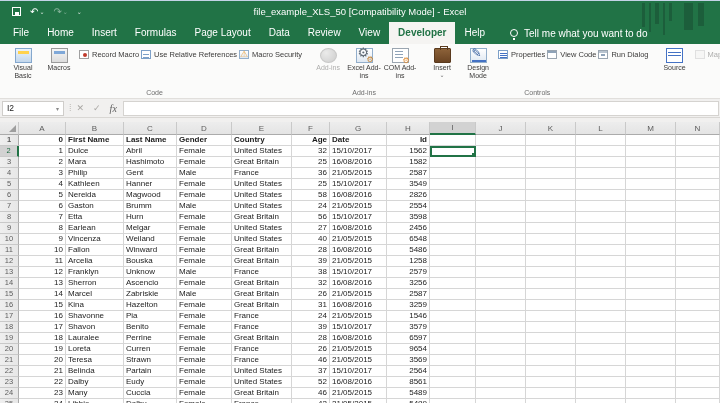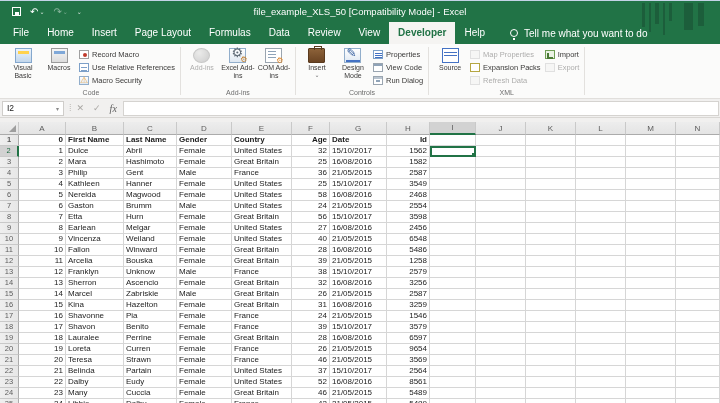--- a/index.html
+++ b/index.html
@@ -32,21 +32,21 @@
   .ribbon { height:55px; background:#fbfbfa; border-bottom:1px solid #e1dfdc;
     display:flex; align-items:stretch; padding-left:2px; }
   .rgroup { display:flex; flex-direction:column; }
   .rgroup-body { flex:1; display:flex; align-items:stretch; padding:2px 3px 0; }
   .rgroup-label { text-align:center; font-size:7px; color:#6d6d6d; padding:0 2px 2px; }
   .gsep { width:1px; background:#e3e1de; margin:3px 0; }
   .bigbtn { width:36px; display:flex; flex-direction:column; align-items:center;
     font-size:7px; color:#3b3a39; text-align:center; line-height:1.15; padding-top:2px; }
   .bigbtn .lbl { margin-top:1px; }
   .bigbtn .drop { font-size:6px; color:#6d6d6d; }
-  .smallcol { display:flex; flex-direction:column; justify-content:flex-start; padding:3px 2px 0; gap:2px; }
+  .smallcol { display:flex; flex-direction:row; justify-content:flex-start; padding:3px 2px 0; gap:2px; }
   .smallbtn { display:flex; align-items:center; gap:3px; font-size:7.5px; color:#3b3a39;
     white-space:nowrap; height:11px; }
   .disabled { opacity:.42; }
 
   
   .icon { display:inline-block; position:relative; flex:none; }
   .bigbtn .icon { width:17px; height:15px; }
   .smallbtn .icon { width:10px; height:9px; }
   .ic-box { background:linear-gradient(#fff,#dfe8f2); border:1px solid #92aecb; }
   .i-visual-basic { background:linear-gradient(#eef4fb,#c2d7ec); border:1px solid #84a7cd; }
@@ -155,22 +155,22 @@
     <span style="left:42px;width:9px;height:27px"></span>
     <span style="left:56px;width:6px;height:23px"></span>
   </div>
 </div>
 
 <div class="tabstrip">
   <div class="tabs">
       <div class="tab">File</div>
       <div class="tab">Home</div>
       <div class="tab">Insert</div>
+      <div class="tab">Formulas</div>
       <div class="tab">Page Layout</div>
-      <div class="tab">Formulas</div>
       <div class="tab">Data</div>
       <div class="tab">Review</div>
       <div class="tab">View</div>
       <div class="tab active">Developer</div>
       <div class="tab">Help</div>
     </div>
   <div class="tellme">
     <span class="bulb"></span>
     <span>Tell me what you want to do</span>
   </div>
@@ -429,21 +429,21 @@
         </tr>
         <tr>
           <td class="rowhead">6</td>
           <td class="ar">5</td>
           <td>Nereida</td>
           <td>Magwood</td>
           <td>Female</td>
           <td>United States</td>
           <td class="ar">58</td>
           <td>16/08/2016</td>
-          <td class="ar">2468</td>
+          <td class="ar">2826</td>
           <td></td>
           <td></td>
           <td></td>
           <td></td>
           <td></td>
           <td></td>
         </tr>
         <tr>
           <td class="rowhead">7</td>
           <td class="ar">6</td>

